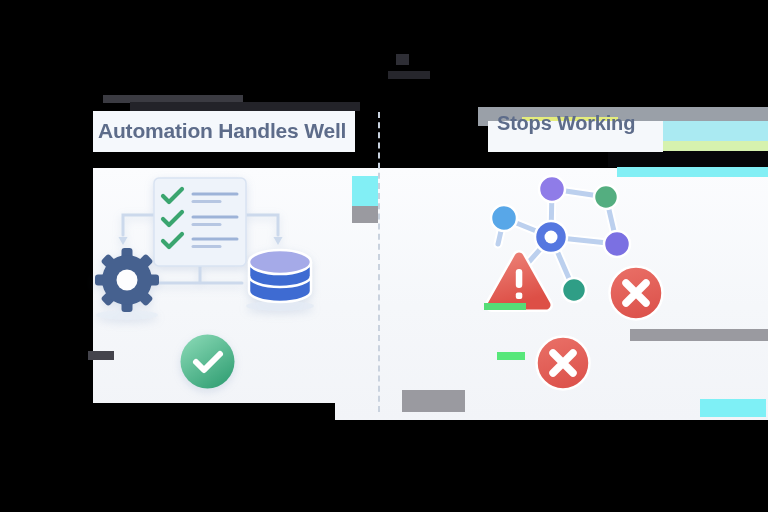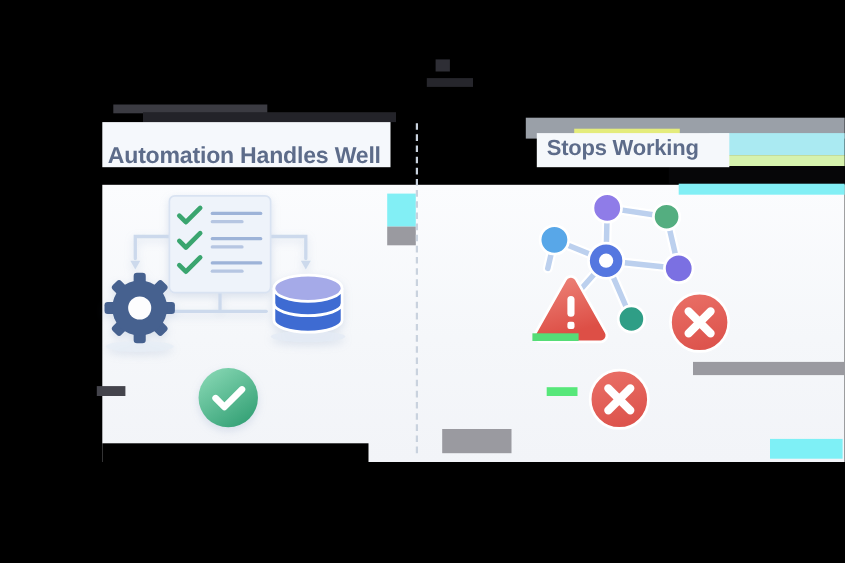--- a/index.html
+++ b/index.html
@@ -18,22 +18,22 @@
   
   #left-title-strip{left:93px;top:111px;width:262px;height:41px;background:#f5f8fc;}
   #right-title-strip{left:488px;top:121px;width:175px;height:31px;background:#f5f8fb;}
   .title{
     position:absolute;
     color:var(--title,#5d6c8a);
     font-weight:bold;
     letter-spacing:-0.2px;
     white-space:nowrap;
   }
-  #left-title{left:98px;top:130px;font-size:21px;}
-  #right-title{left:497px;top:124px;font-size:20px;}
+  #left-title{left:98px;top:119px;font-size:21px;}
+  #right-title{left:497px;top:112px;font-size:20px;}
   
   #divider{
     left:378px;top:112px;height:300px;width:0;
     border-left:2.5px dashed var(--divider,#c9d2de);
   }
   svg{display:block;}
   .shadow-soft{filter:drop-shadow(0 3px 4px rgba(90,120,170,0.18));}
 </style>
 </head>
 <body>

